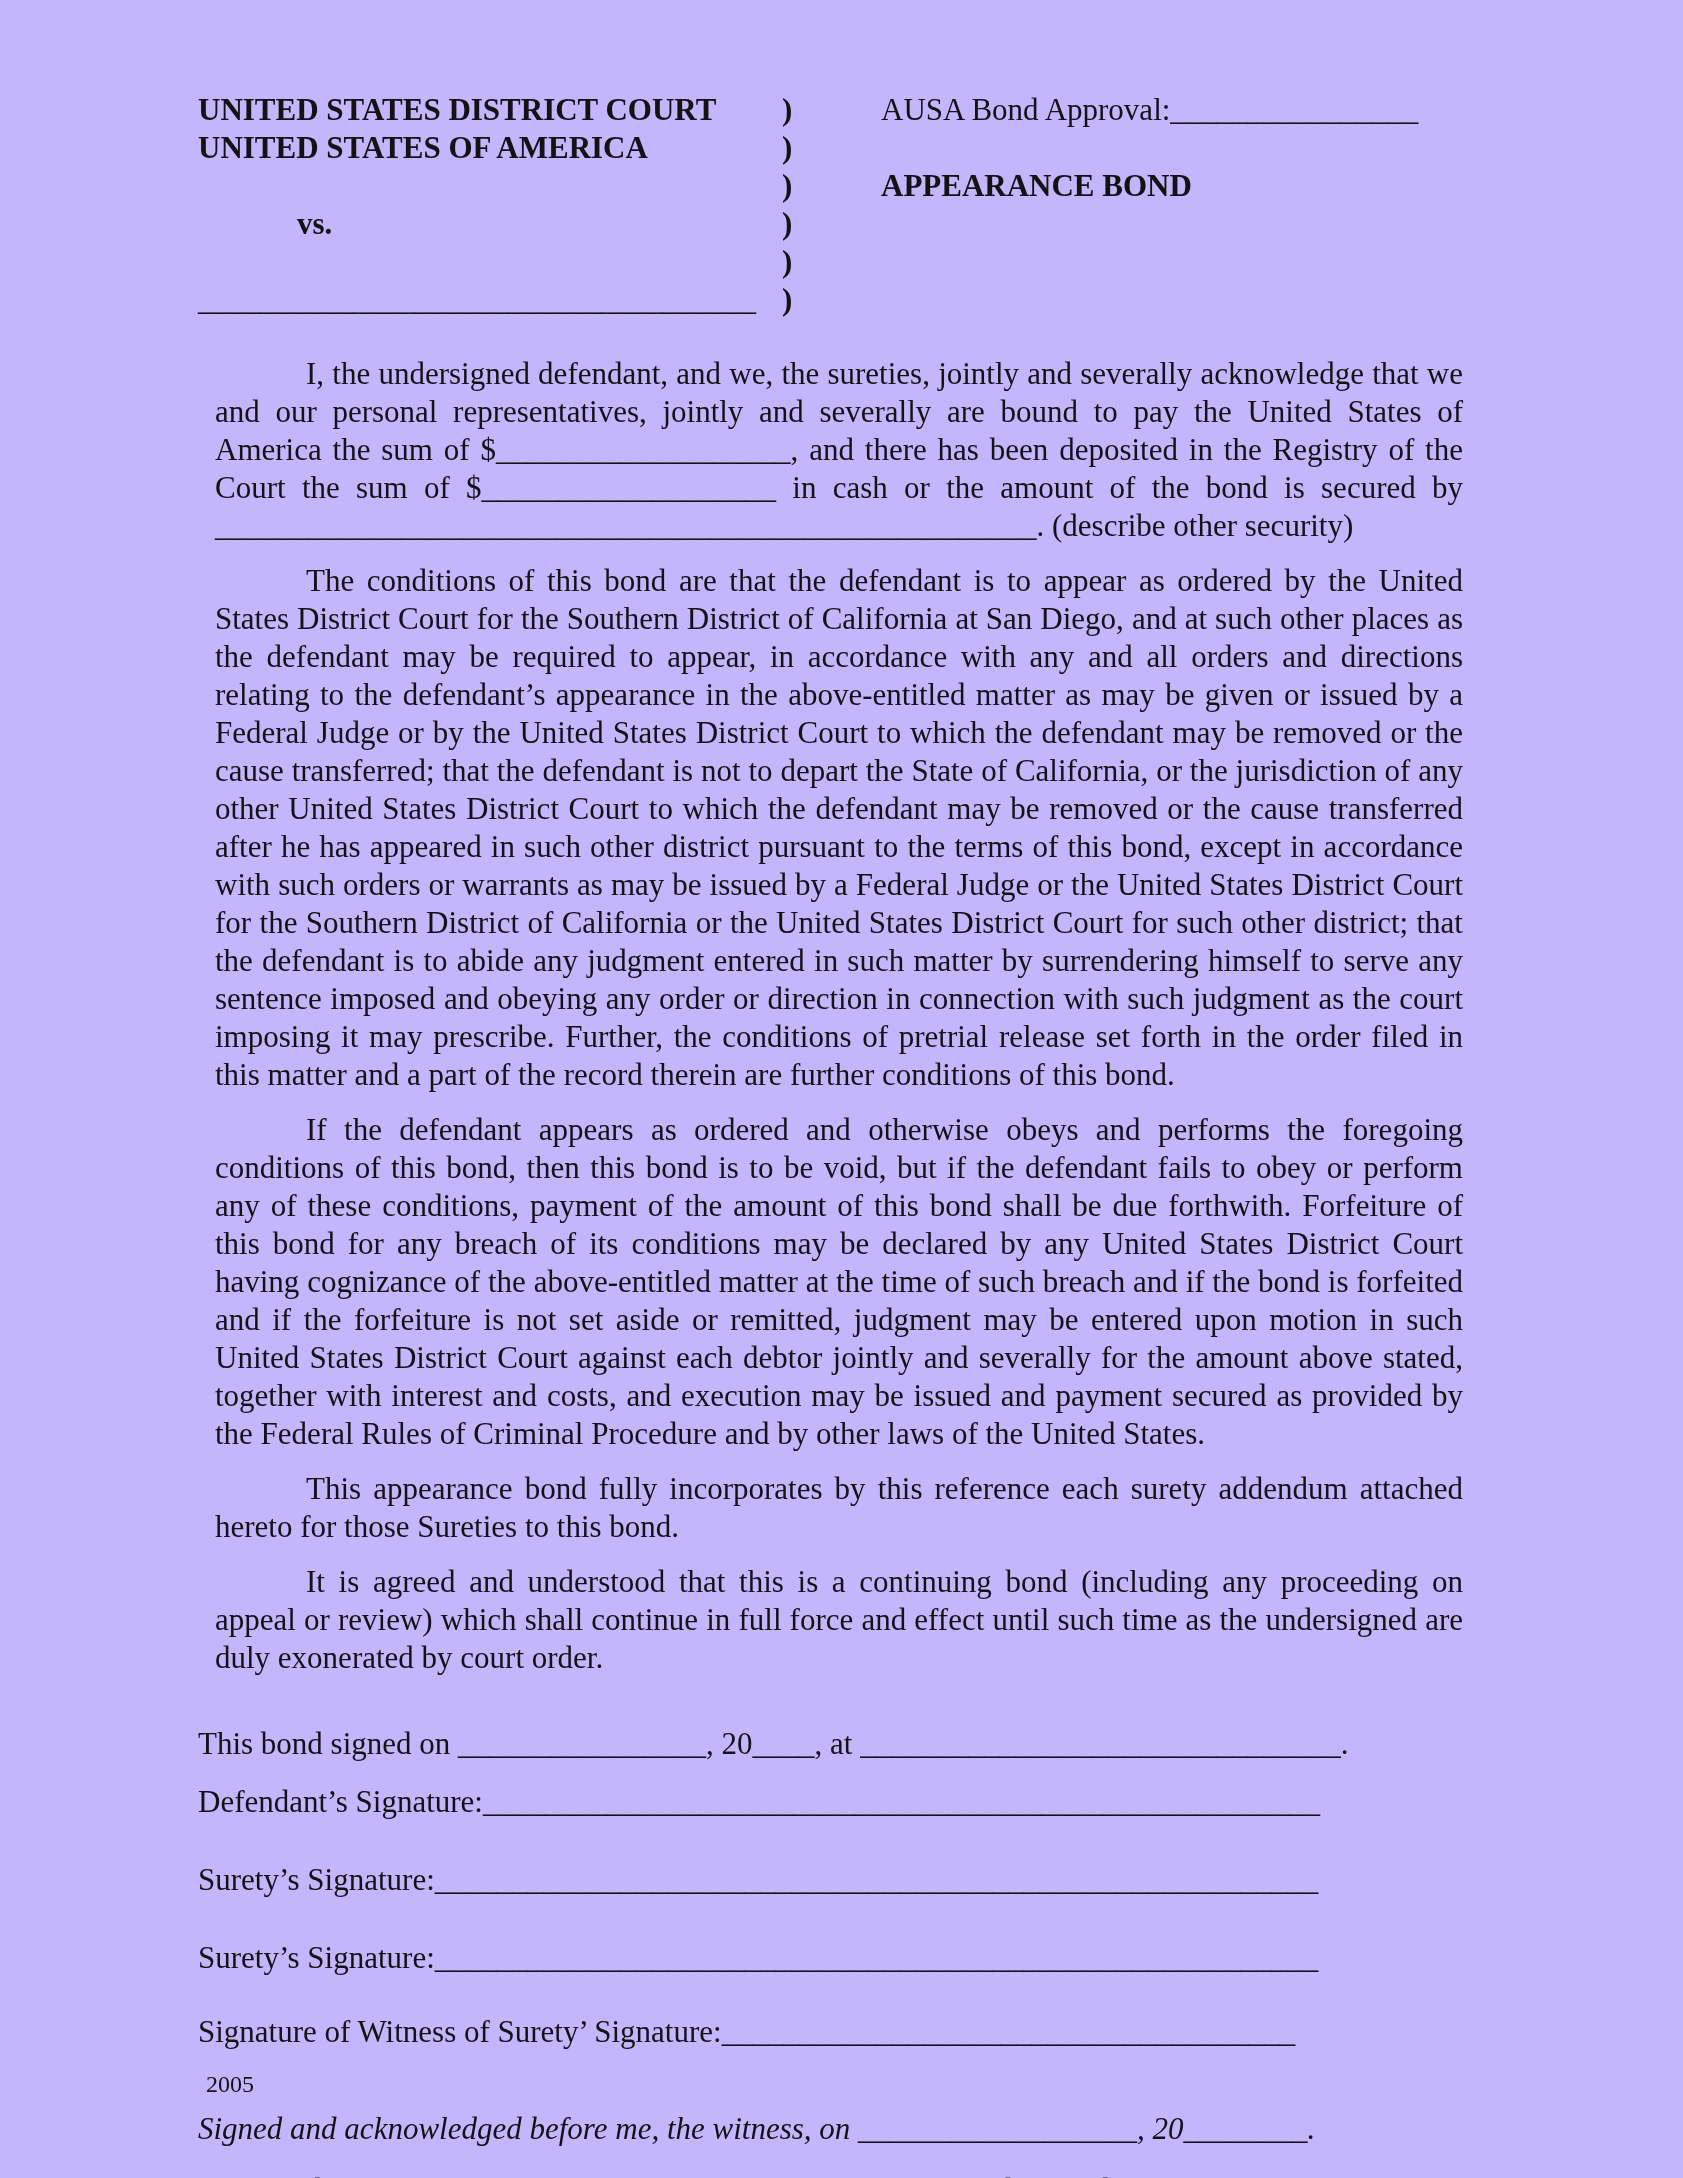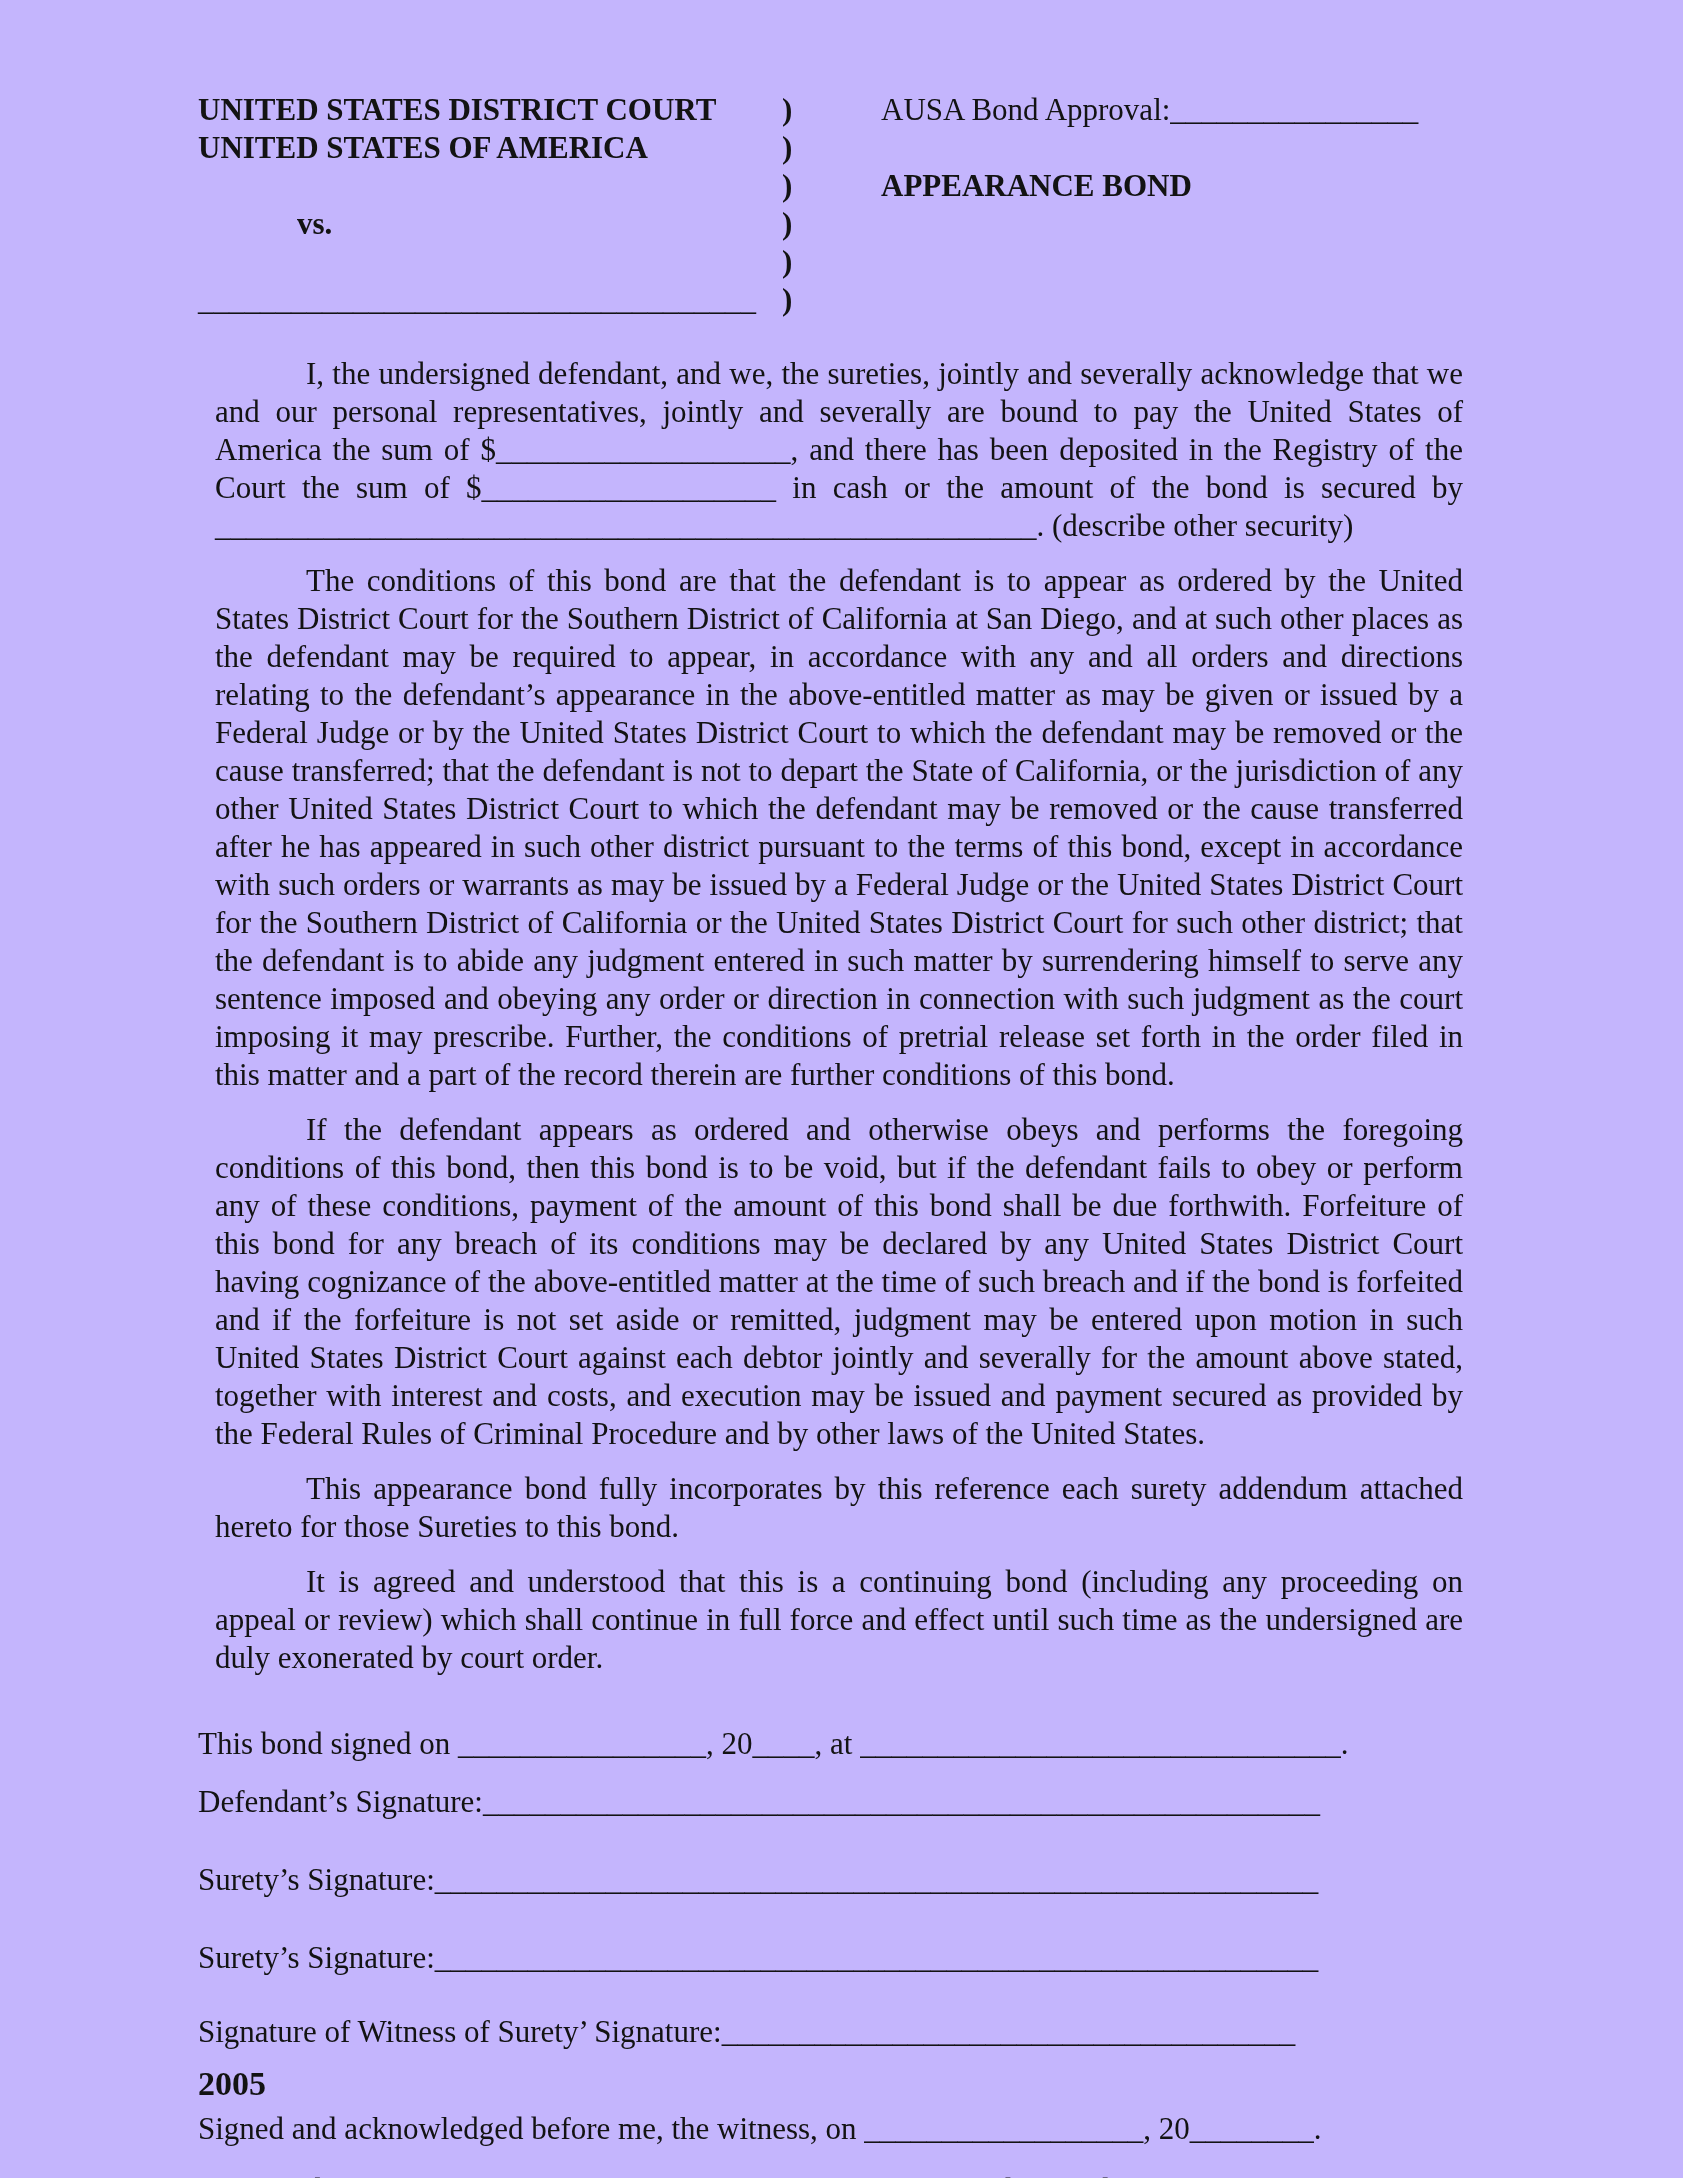--- a/index.html
+++ b/index.html
@@ -27,30 +27,29 @@
   
   .body-text { margin-top: 36px; text-align: justify; }
   .body-text p { margin: 17px; text-indent: 91px; }
   
   .sig-line { white-space: nowrap; overflow: hidden; }
   .sig-bond-signed   { margin-top: 48px; }
   .sig-defendant     { margin-top: 20px; }
   .sig-surety-1      { margin-top: 40px; }
   .sig-surety-2      { margin-top: 40px; }
   .sig-witness       { margin-top: 36px; }
-  .sig-acknowledged  { margin-top: 59px; }
+  .sig-acknowledged  { margin-top: 59px; font-style: italic; }
   .sig-approved      { margin-top: 23px; }
   
   .footer-year {
     position: absolute;
-    left: 198px;
+    left: 206px;
     top: 2069px;
-    font-size: 34px;
+    font-size: 24px;
     line-height: 30px;
-    font-weight: bold;
   }
 </style>
 </head>
 <body>
 
 <div class="page">
 
   <div class="caption">
     <div class="h-row">
       <div class="h-left bold">UNITED STATES DISTRICT COURT</div>

